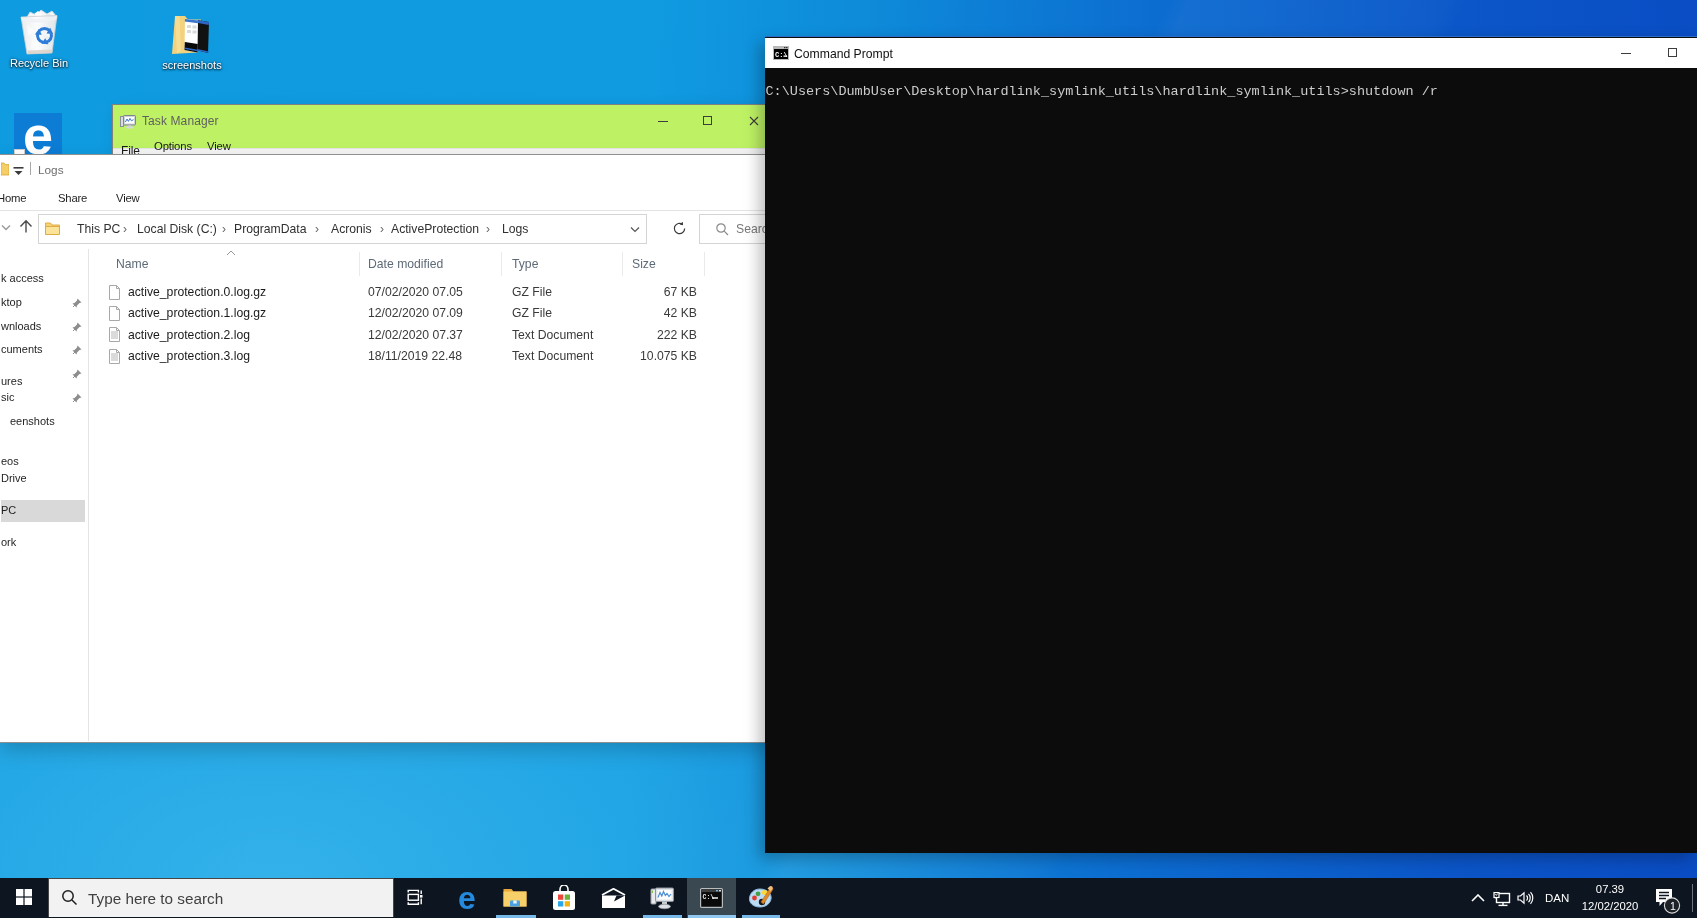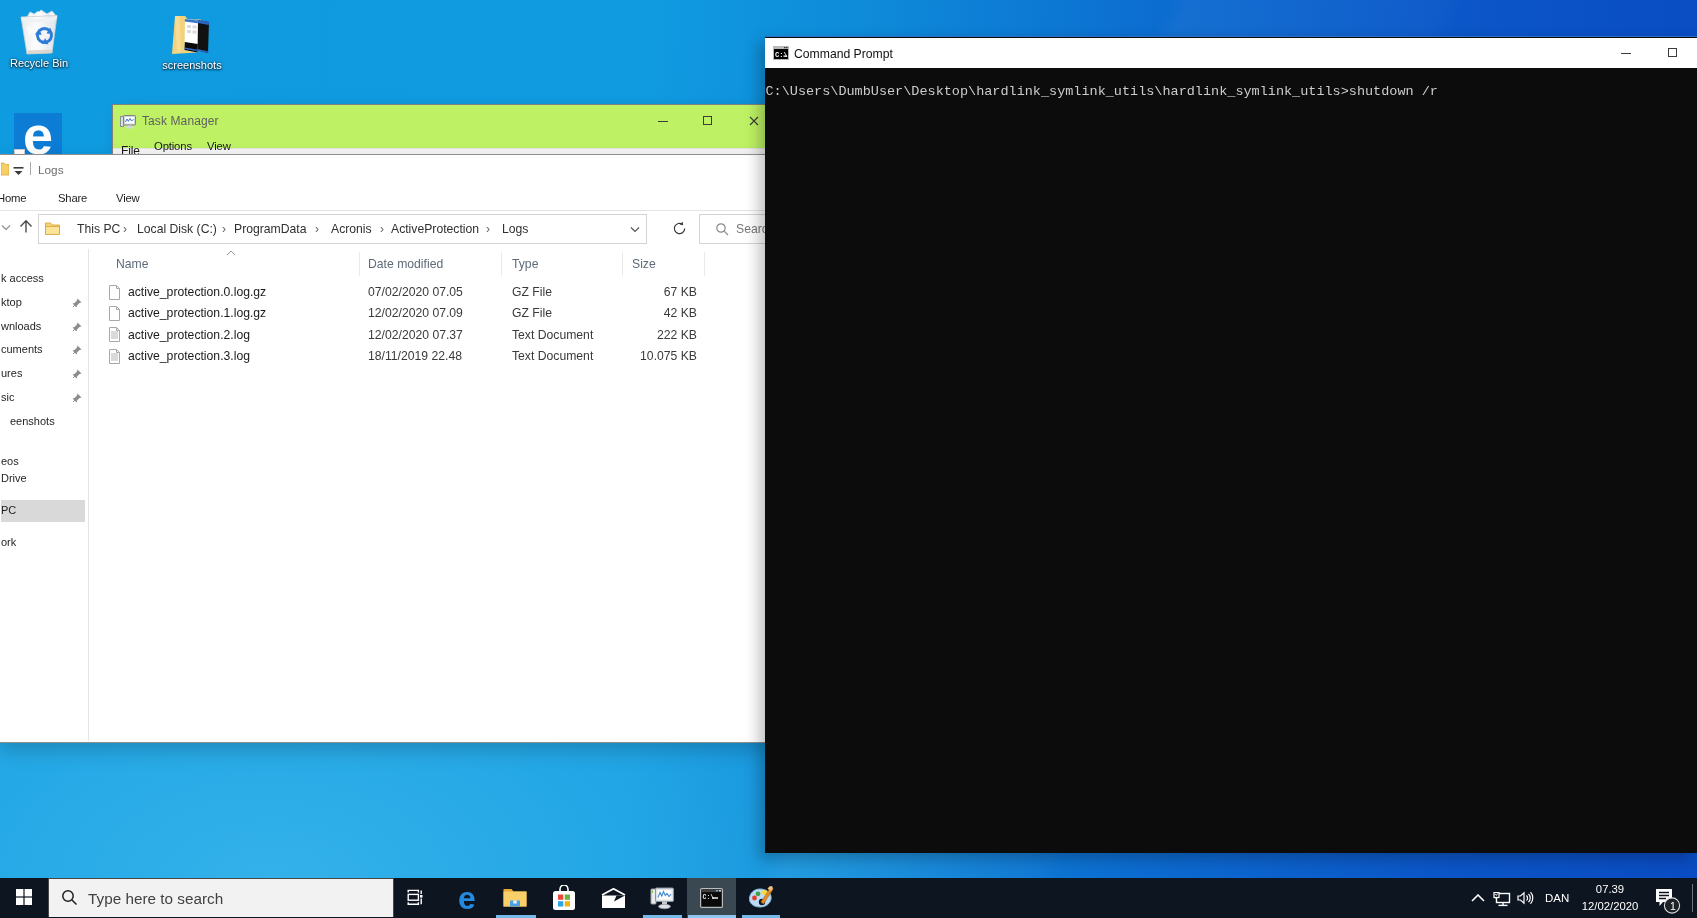--- a/index.html
+++ b/index.html
@@ -190,21 +190,21 @@
   </svg>
   <span class="abs" style="left:743px;top:67px;font-size:12.2px;color:#777;white-space:nowrap;">Search Lo</span>
 
   <div class="abs" style="left:95px;top:94px;width:1px;height:492px;background:#e4e4e6;"></div>
   <div class="abs" style="left:8px;top:345px;width:84px;height:22px;background:#d9d9d9;"></div>
   <div class="abs sbar">
     <span class="abs" style="left:8px;top:117px;">k access</span>
     <span class="abs" style="left:8px;top:141px;">ktop</span>
     <span class="abs" style="left:8px;top:164.5px;">wnloads</span>
     <span class="abs" style="left:8px;top:188px;">cuments</span>
-    <span class="abs" style="left:8px;top:212px;text-align:center;">ures</span>
+    <span class="abs" style="left:8px;top:220px;text-align:center;">ures</span>
     <span class="abs" style="left:8px;top:235.5px;">sic</span>
     <span class="abs" style="left:8px;top:260px;padding-left:9px;">eenshots</span>
     <span class="abs" style="left:8px;top:300px;">eos</span>
     <span class="abs" style="left:8px;top:316.5px;">Drive</span>
     <span class="abs" style="left:8px;top:349px;">PC</span>
     <span class="abs" style="left:8px;top:380.5px;">ork</span>
   </div>
   <div class="abs" id="pins">
     <svg class="abs pin" style="left:79px;top:143px;" width="10" height="10" viewBox="0 0 10 10">
         <path d="M5.5,0.5 L9.5,4.5 L7.5,5 L5,7.5 L4.5,9.5 L0.5,5.5 L2.5,5 L5,2.5 Z" fill="#8d8d8d"></path>

